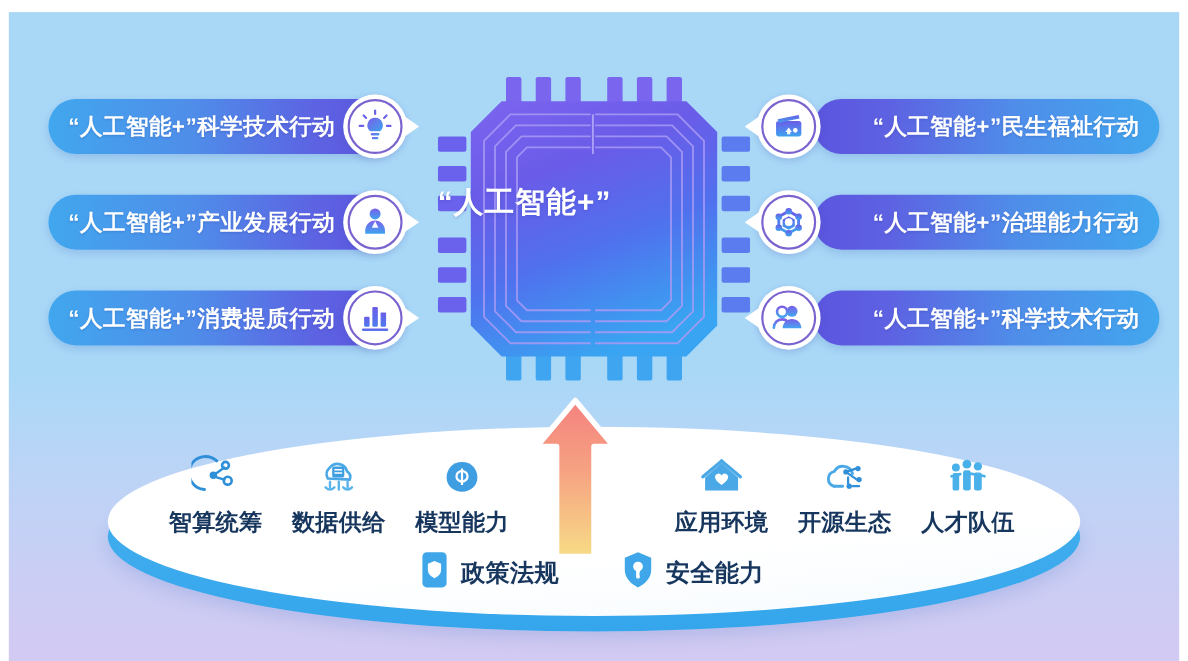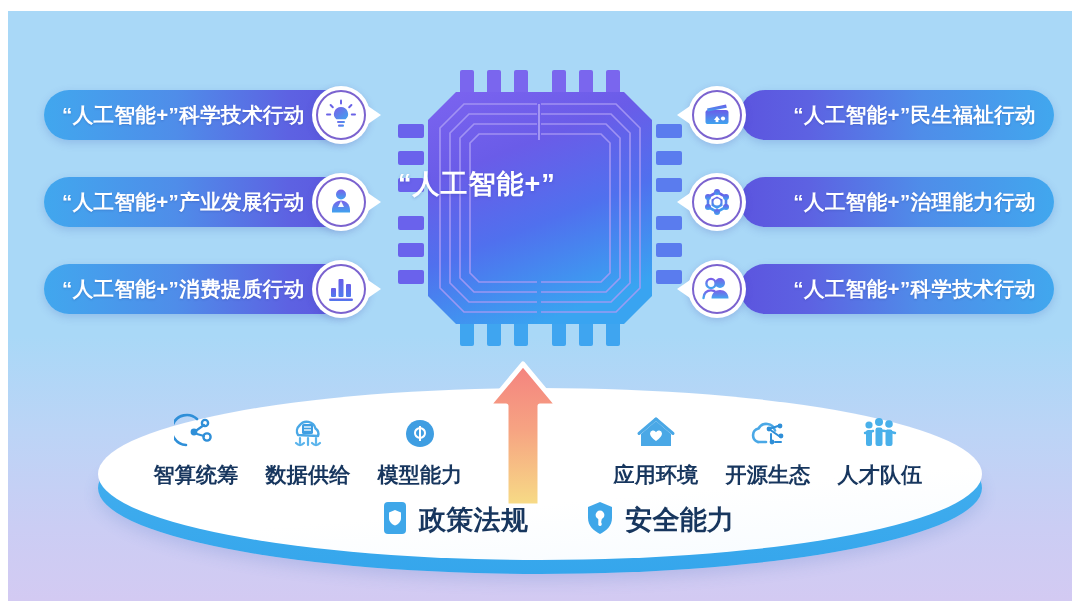--- a/index.html
+++ b/index.html
@@ -78,21 +78,21 @@
 
   .found-item{position:absolute;text-align:center;}
   .found-icon{height:46px;display:flex;align-items:flex-end;justify-content:center;}
   .found-label{
     margin-top:5px;color:#17365e;font-size:21px;font-weight:700;
     white-space:nowrap;letter-spacing:.3px;
   }
   .found-row2{position:absolute;display:flex;align-items:center;white-space:nowrap;}
   .found-row2 .r2item{display:flex;align-items:center;}
   .found-row2 .r2label{
-    color:#17365e;font-size:27px;font-weight:700;margin-left:11px;letter-spacing:.3px;
+    color:#17365e;font-size:22px;font-weight:700;margin-left:11px;letter-spacing:.3px;
   }
 </style>
 </head>
 <body>
 
 <div id="stage">
 
   <div class="base">
     <div class="base-rim"></div>
     <div class="base-top"></div>

